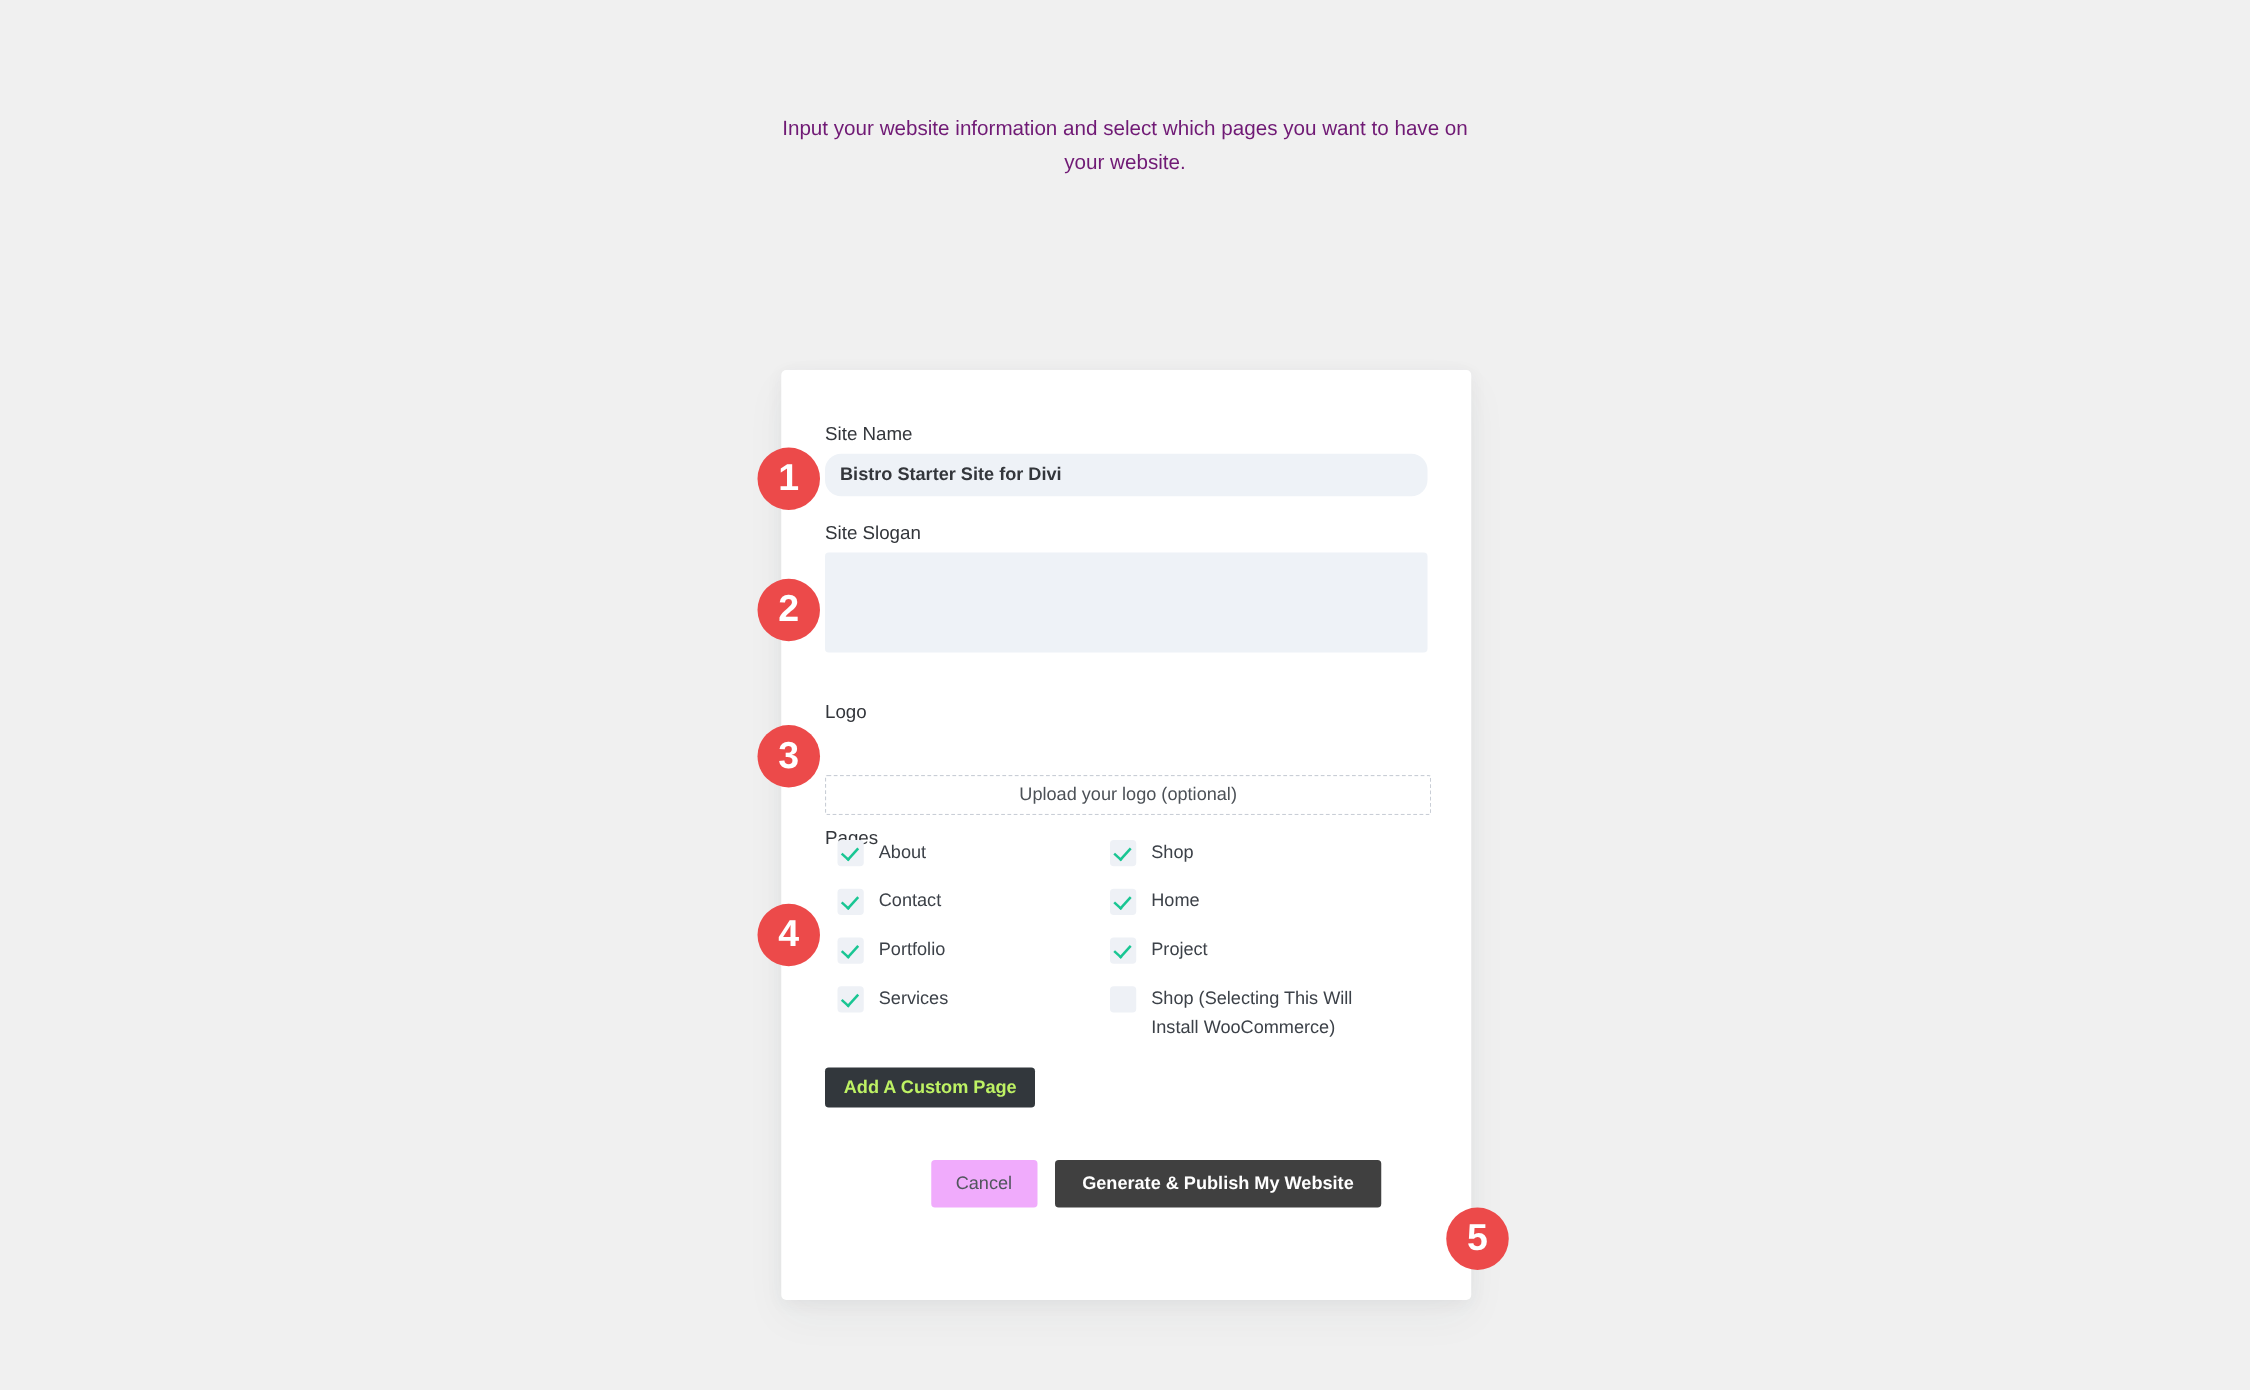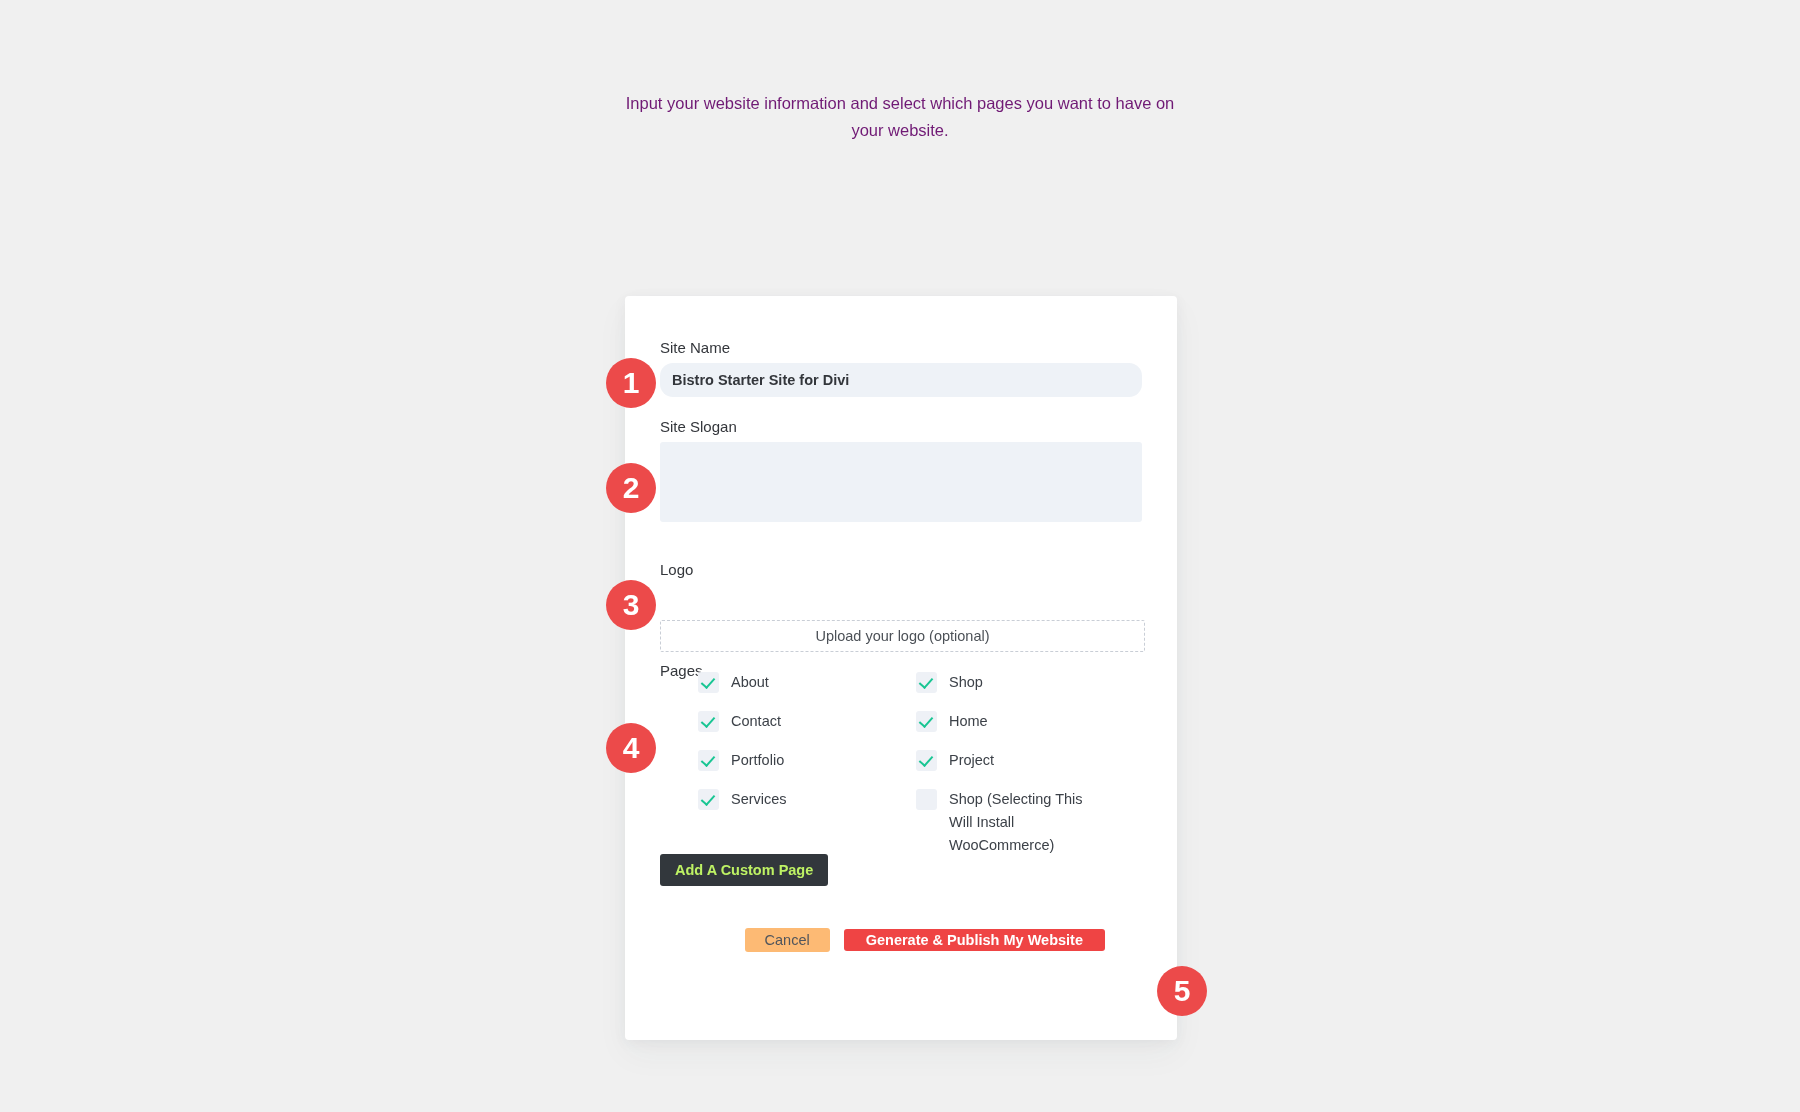--- a/index.html
+++ b/index.html
@@ -115,21 +115,20 @@
     display: grid;
     grid-template-columns: 218px 218px;
     column-gap: 0px;
     row-gap: 16px;
   }
   .page-option {
     display: flex;
     align-items: flex-start;
     gap: 12px;
     cursor: pointer;
-    margin-left: 28px;
   }
   .cbox {
     flex: 0 0 auto;
     width: 21px; height: 21px;
     border-radius: 3px;
     background: #eef1f6;
     position: relative;
     margin-top: 1px;
   }
   .cbox.checked::after {
@@ -166,33 +165,33 @@
   .footer-btns {
     position: absolute;
     left: 0; right: 0; top: 632px;
     display: flex;
     justify-content: flex-end;
     align-items: center;
     gap: 14px;
     padding-right: 37px;
   }
   .cancel-btn {
-    height: 24px;
+    height: 38px;
     padding: 0 20px;
-    background: #fdba74;
+    background: #f0abfc;
     border: none; border-radius: 3px;
     font-family: "Liberation Sans", sans-serif;
     font-size: 14.5px;
     color: #50555c;
     cursor: pointer;
   }
   .publish-btn {
-    height: 22px;
+    height: 38px;
     padding: 0 22px;
-    background: #ef4444;
+    background: #404040;
     border: none; border-radius: 3px;
     font-family: "Liberation Sans", sans-serif;
     font-size: 14.5px;
     font-weight: bold;
     color: #ffffff;
     cursor: pointer;
   }
 
   
   .badge {

